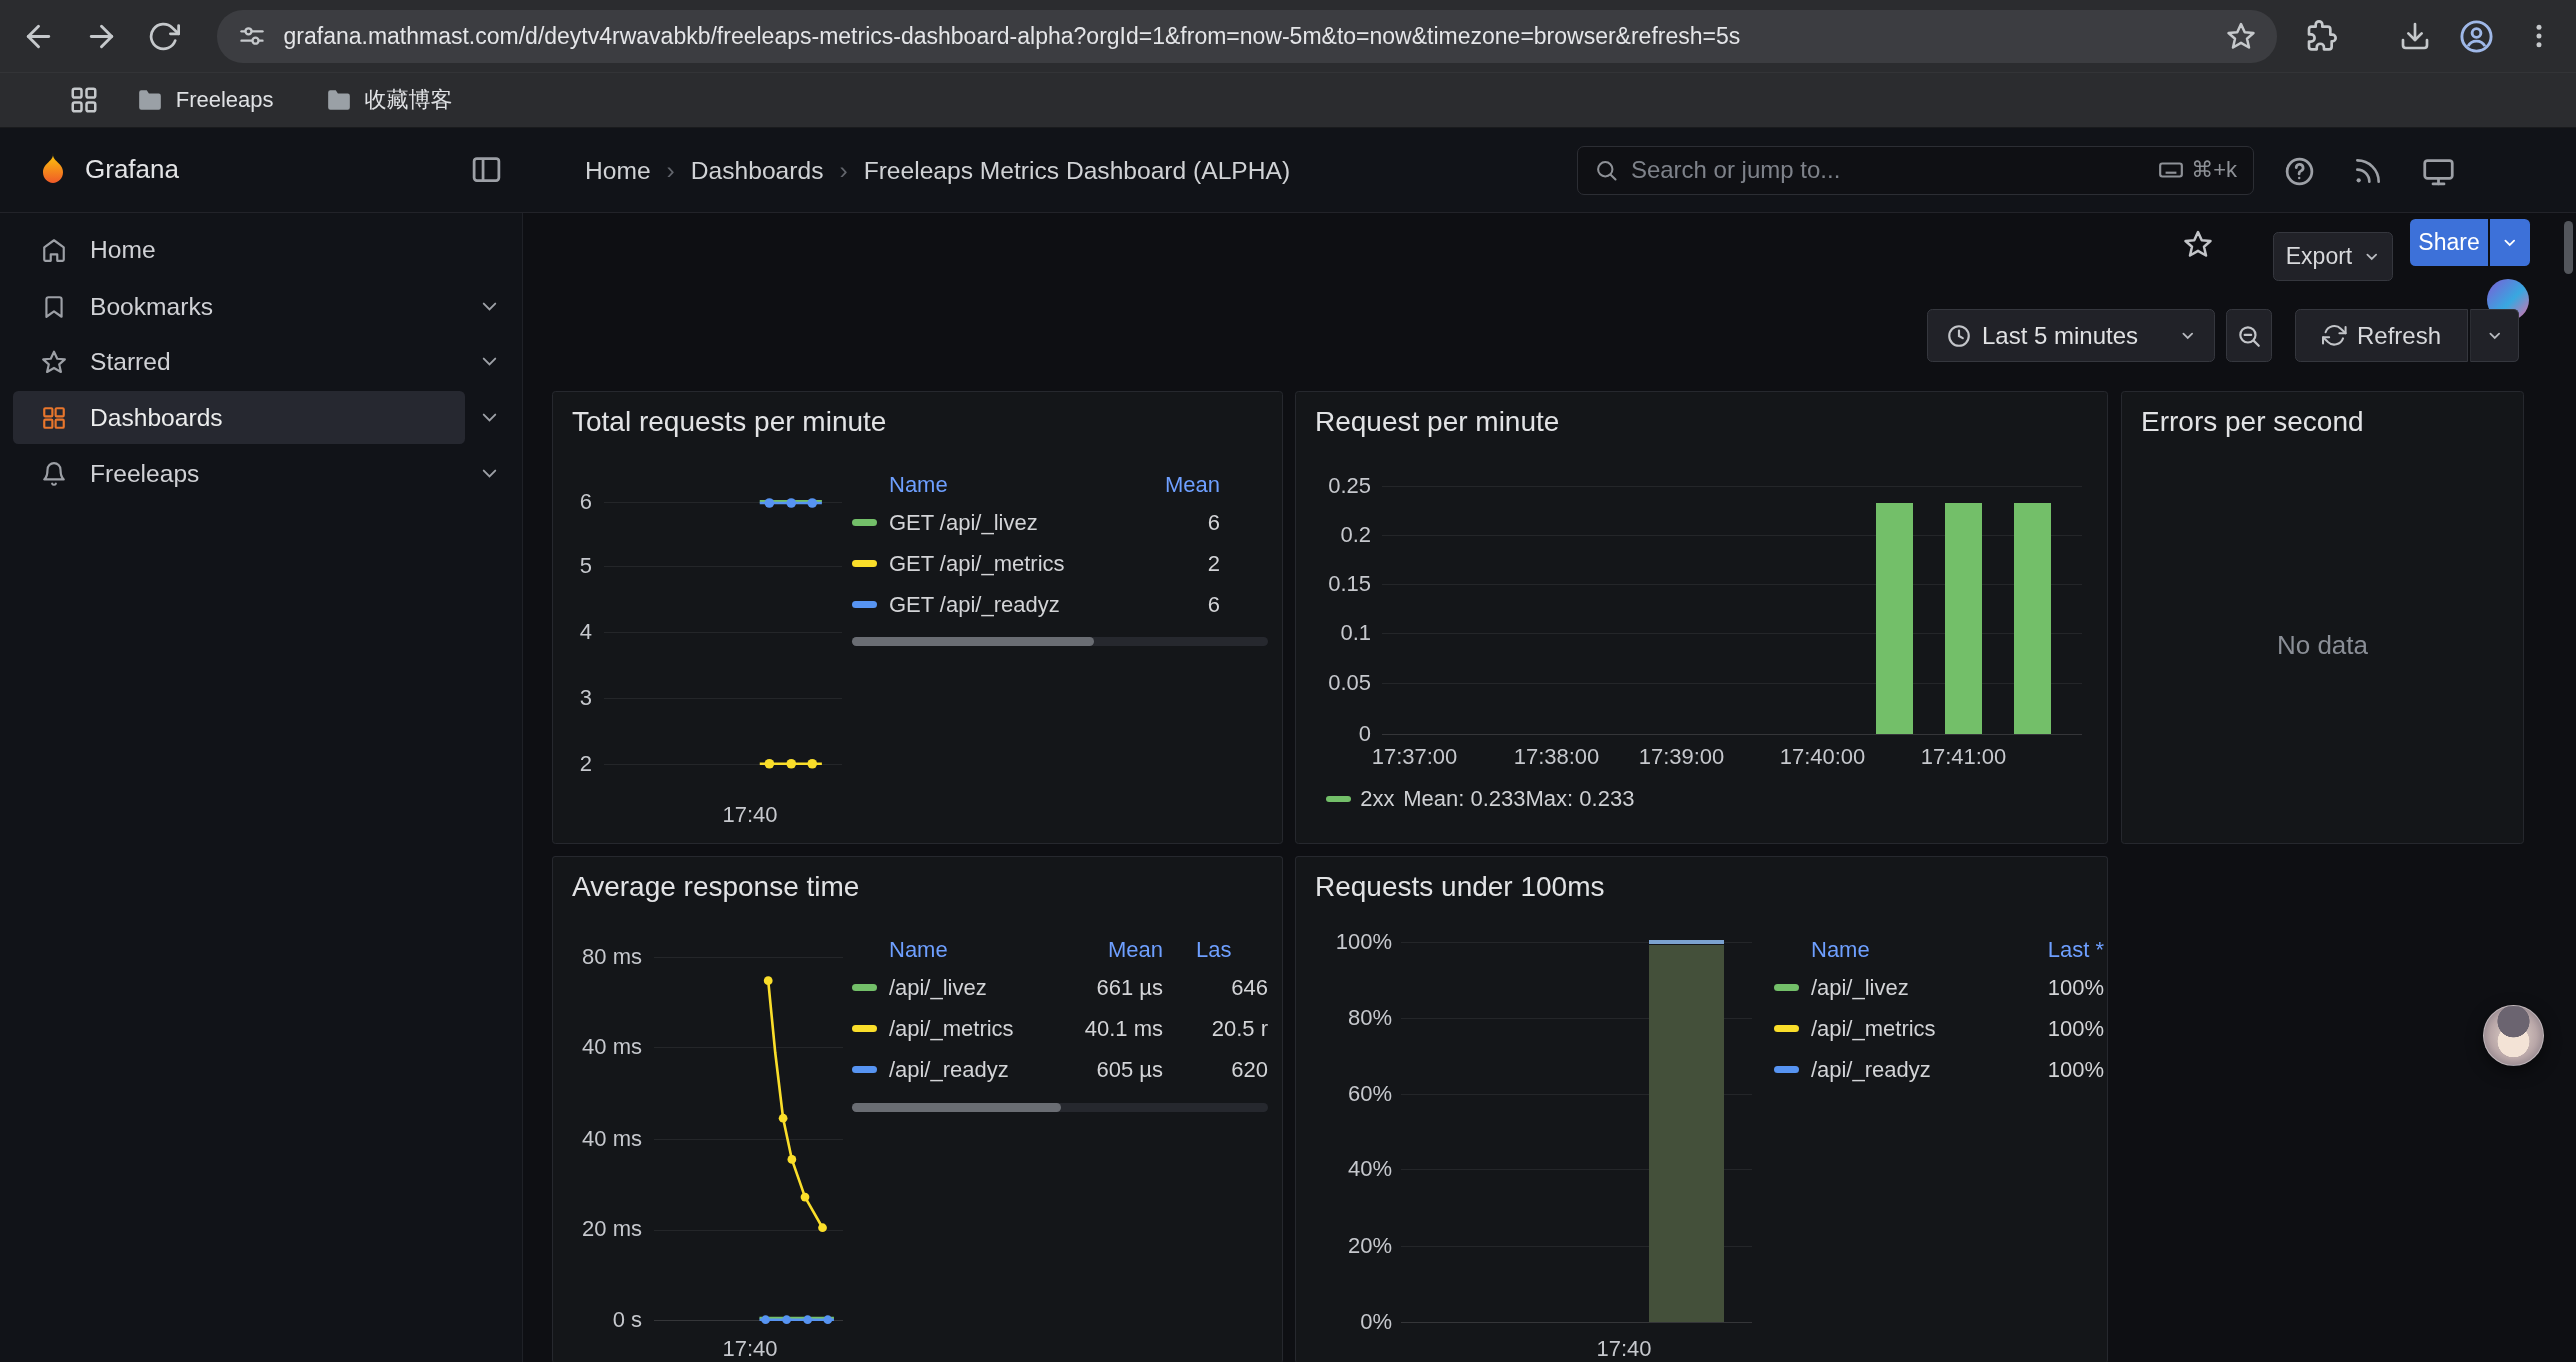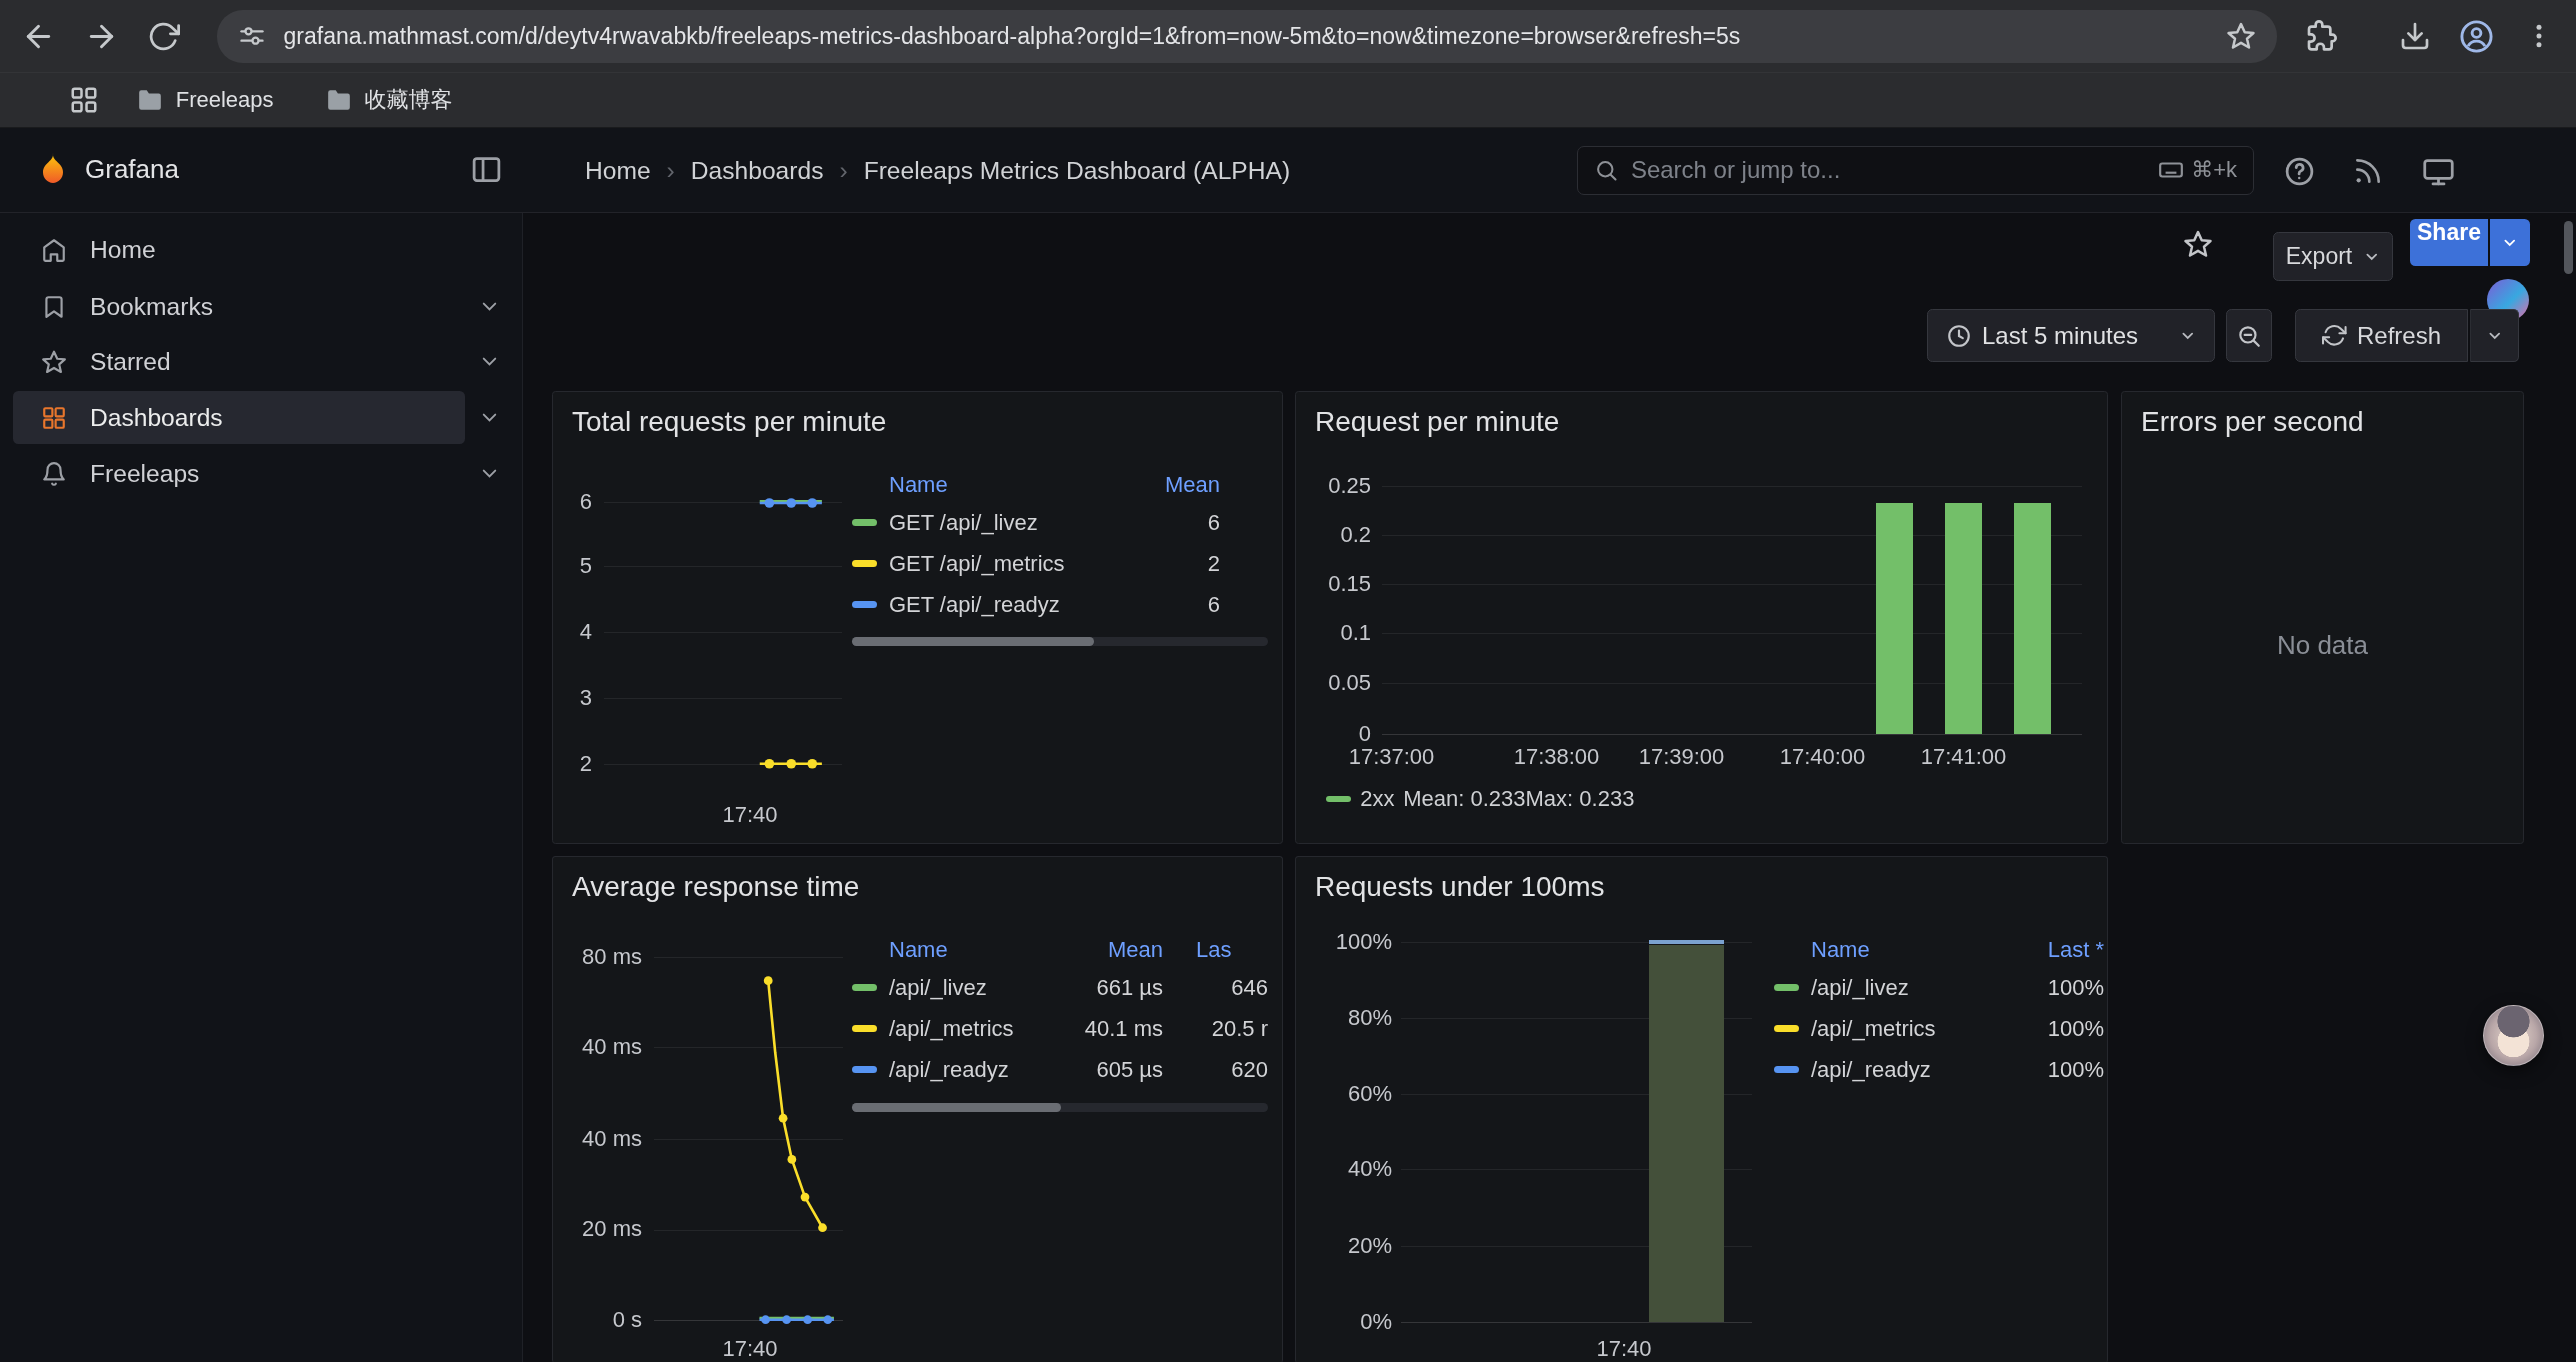--- a/index.html
+++ b/index.html
@@ -30,21 +30,21 @@
   .gf-avatar { position:absolute; left:2487px; top:151px; width:42px; height:42px; border-radius:50%; background:linear-gradient(135deg,#7c5cd6 0%,#38a8e0 55%,#e86aa6 100%); }
 
   
   .gf-sidebar { position:absolute; left:0; top:213px; width:523px; height:1149px; background:#111318; border-right:0.9px solid #1f2127; }
   .nav-item { position:absolute; left:13px; width:452px; height:53px; border-radius:5.3px; display:flex; align-items:center; padding:0 0 0 28px; gap:23px; font-size:24.6px; color:#d0d1d5; }
   .nav-item.active { background:#262830; color:#eceded; }
   .nav-chevron { position:absolute; top:0; width:44px; height:53px; }
 
   
   .btn-secondary { position:absolute; background:#212228; border:0.9px solid #35373e; border-radius:5.3px; color:#d8d9dc; display:flex; align-items:center; justify-content:center; gap:10.5px; font-size:23px; }
-  .btn-blue { position:absolute; background:#3d71d9; color:#ffffff; display:flex; justify-content:center; font-size:23px; font-weight:700; }
+  .btn-blue { position:absolute; background:#3d71d9; color:#ffffff; display:flex; align-items:center; justify-content:center; font-size:23px; font-weight:400; }
 
   
   .panel { position:absolute; background:#141619; border:0.9px solid #26282e; border-radius:3.5px; }
   .panel-title { position:absolute; left:19px; top:14px; height:32px; line-height:32px; font-size:28px; font-weight:500; color:#e2e3e5; white-space:nowrap; }
   .ytick { position:absolute; text-align:right; font-size:22px; color:#c6c8cd; height:26px; line-height:26px; }
   .xtick { position:absolute; text-align:center; font-size:22px; color:#c6c8cd; height:26px; line-height:26px; }
   .grid { position:absolute; height:0.9px; background:rgba(255,255,255,0.07); }
   .grid.axis { background:rgba(255,255,255,0.14); }
   .chartsvg { position:absolute; overflow:visible; }
   .s-green { fill:none; stroke:#73bf69; stroke-width:3; }
@@ -457,21 +457,21 @@
     <div class="grid" style="left:86px;top:143px;width:700px"></div>
     <div class="grid" style="left:86px;top:192px;width:700px"></div>
     <div class="grid" style="left:86px;top:241px;width:700px"></div>
     <div class="grid" style="left:86px;top:291px;width:700px"></div>
     <div class="grid axis" style="left:86px;top:342px;width:700px"></div>
 
     <div class="bar" style="left:580px;top:111px;width:37px;height:231px"></div>
     <div class="bar" style="left:649px;top:111px;width:37px;height:231px"></div>
     <div class="bar" style="left:718px;top:111px;width:37px;height:231px"></div>
 
-    <span class="xtick" style="left:34px;width:123px;top:352px">17:37:00</span>
+    <span class="xtick" style="left:57px;width:123px;top:352px">17:37:00</span>
     <span class="xtick" style="left:199px;width:123px;top:352px">17:38:00</span>
     <span class="xtick" style="left:324px;width:123px;top:352px">17:39:00</span>
     <span class="xtick" style="left:465px;width:123px;top:352px">17:40:00</span>
     <span class="xtick" style="left:606px;width:123px;top:352px">17:41:00</span>
 
     <div class="legend-inline" style="left:30px;top:395px;height:24.6px">
       <span class="lg-marker" style="margin-right: 9.6px; background: rgb(115, 191, 105);"></span>
       <span>2xx</span>
       <span style="margin-left:8.8px">Mean: 0.233</span>
       <span style="">Max: 0.233</span>

